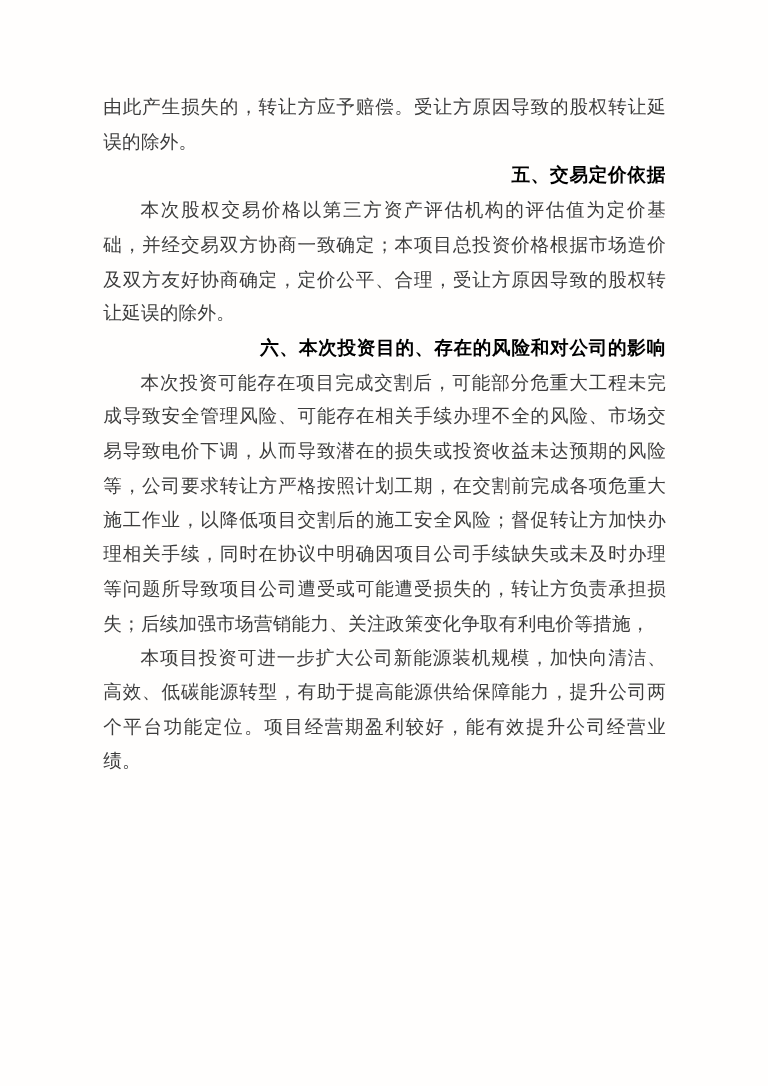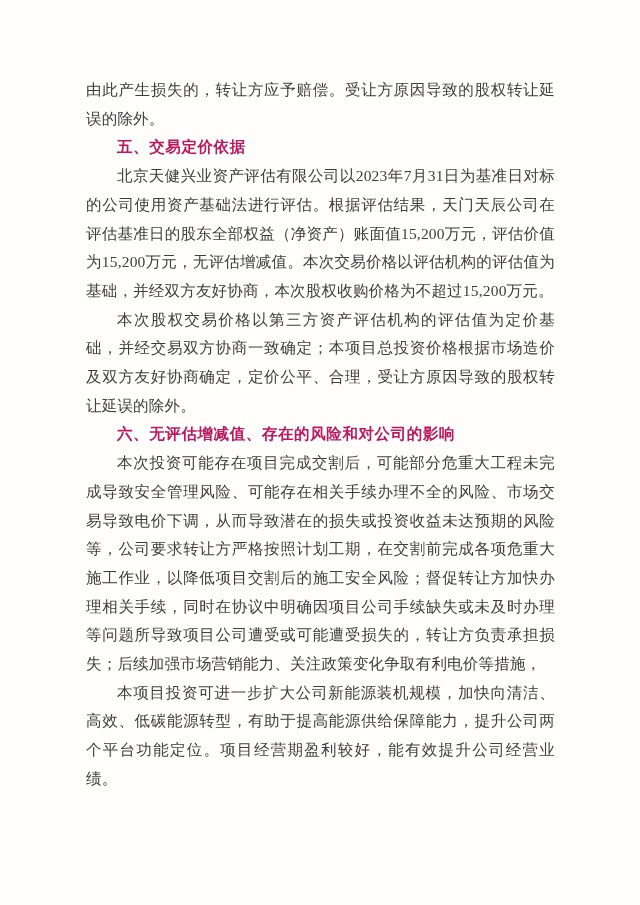--- a/index.html
+++ b/index.html
@@ -33,33 +33,32 @@
     text-justify: inter-character;
     color: #3d3d3d;
     font-weight: 400;
     text-indent: 2em;
     word-break: break-all;
   }
   .doc-body p.no-indent {
     text-indent: 0;
   }
   .doc-body h3 {
-    font-family: Liberation Serif, serif;
+    font-family: Liberation Mono, monospace;
     font-weight: 700;
-    color: #be185d;
-    text-align: left;
+    color: #000000;
+    text-align: right;
     letter-spacing: 0.6px;
   }
 </style>
 </head>
 <body>
 
 <div class="page">
   <div class="doc-body">
       <p class="no-indent">由此产生损失的，转让方应予赔偿。受让方原因导致的股权转让延误的除外。</p>
       <h3>五、交易定价依据</h3>
-      <p>北京天健兴业资产评估有限公司以2023年7月31日为基准日对标的公司使用资产基础法进行评估。根据评估结果，天门天辰公司在评估基准日的股东全部权益（净资产）账面值15,200万元，评估价值为15,200万元，无评估增减值。本次交易价格以评估机构的评估值为基础，并经双方友好协商，本次股权收购价格为不超过15,200万元。</p>
       <p>本次股权交易价格以第三方资产评估机构的评估值为定价基础，并经交易双方协商一致确定；本项目总投资价格根据市场造价及双方友好协商确定，定价公平、合理，受让方原因导致的股权转让延误的除外。</p>
-      <h3>六、无评估增减值、存在的风险和对公司的影响</h3>
+      <h3>六、本次投资目的、存在的风险和对公司的影响</h3>
       <p>本次投资可能存在项目完成交割后，可能部分危重大工程未完成导致安全管理风险、可能存在相关手续办理不全的风险、市场交易导致电价下调，从而导致潜在的损失或投资收益未达预期的风险等，公司要求转让方严格按照计划工期，在交割前完成各项危重大施工作业，以降低项目交割后的施工安全风险；督促转让方加快办理相关手续，同时在协议中明确因项目公司手续缺失或未及时办理等问题所导致项目公司遭受或可能遭受损失的，转让方负责承担损失；后续加强市场营销能力、关注政策变化争取有利电价等措施，</p>
       <p>本项目投资可进一步扩大公司新能源装机规模，加快向清洁、高效、低碳能源转型，有助于提高能源供给保障能力，提升公司两个平台功能定位。项目经营期盈利较好，能有效提升公司经营业绩。</p>
     </div>
 </div>
 
 </body></html>

